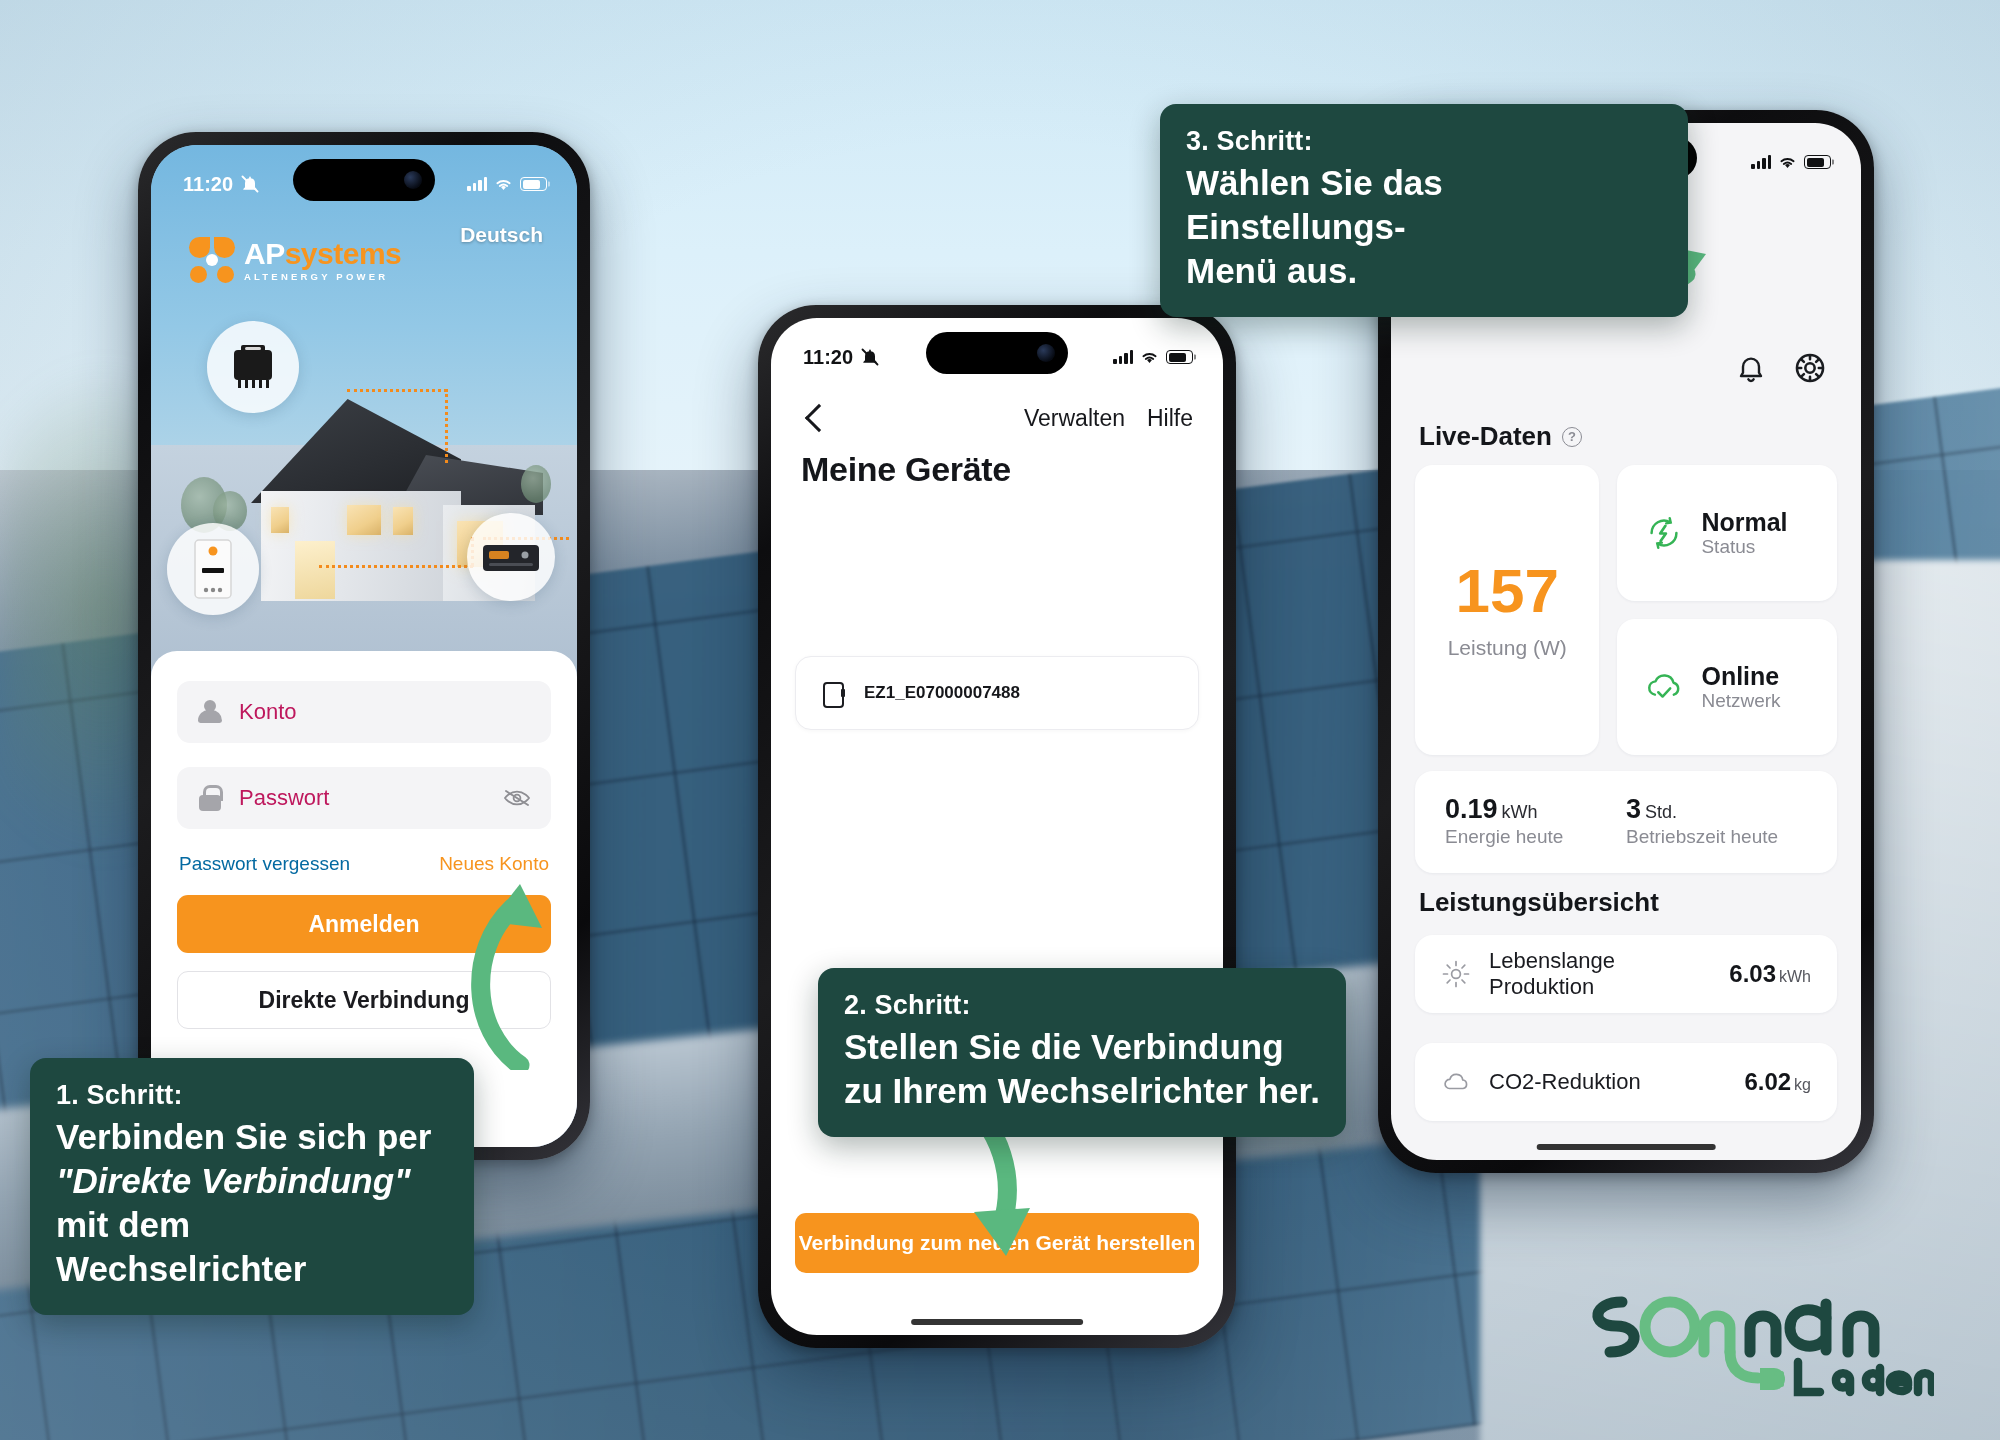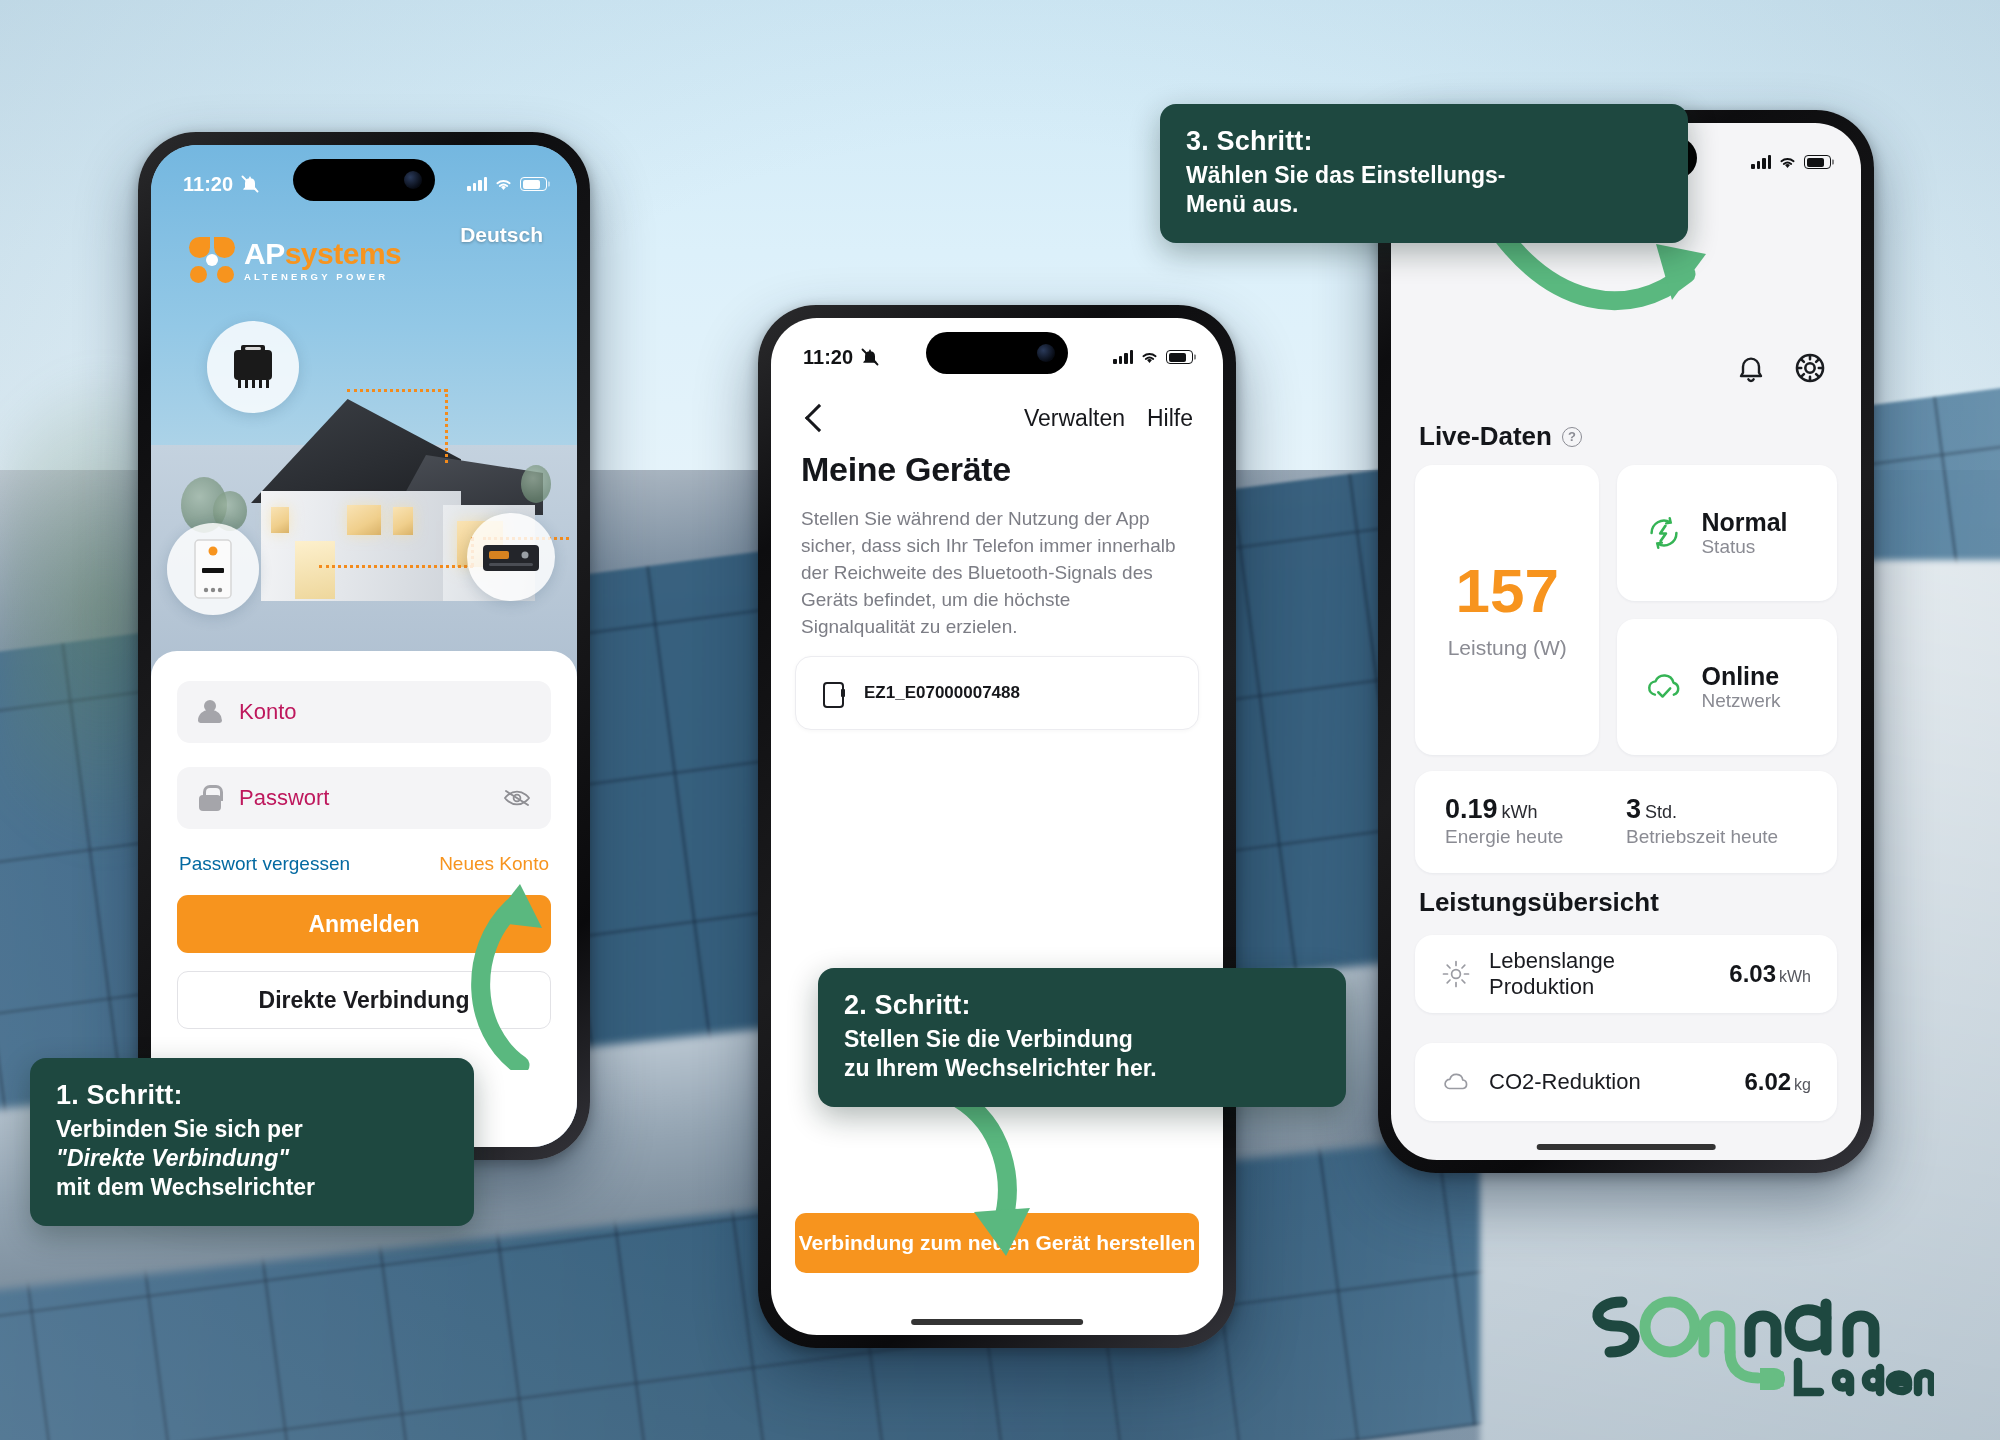--- a/index.html
+++ b/index.html
@@ -301,21 +301,21 @@
   .ico-sun svg, .ico-cloud svg { width:100%; height:100%; }
 
   
   .callout {
     position: absolute; background: #1e4840; color: #fff; border-radius: 16px;
     padding: 22px 26px 24px 26px;
     box-shadow: 0 10px 30px rgba(10,30,25,.32);
     z-index: 40;
   }
   .callout .hd { font-size: 27px; font-weight: 800; letter-spacing: .2px; margin-bottom: 4px; }
-  .callout .bd { font-size: 23px; font-weight: 600; line-height: 1.26; }
+  .callout .bd { font-size: 35px; font-weight: 600; line-height: 1.26; }
   .callout .bd em { font-style: italic; }
   #callout1 { left: 30px; top: 1058px; width: 444px; }
   #callout2 { left: 818px; top: 968px; width: 528px; }
   #callout3 { left: 1160px; top: 104px; width: 528px; }
 
   .arrow { position: absolute; z-index: 35; }
   #arrow1 { left: 450px; top: 880px; width: 150px; height: 190px; }
   #arrow2 { left: 930px; top: 1090px; width: 150px; height: 170px; }
   #arrow3 { left: 1480px; top: 200px; width: 240px; height: 160px; }
   .arrow svg { width: 100%; height: 100%; }
@@ -500,21 +500,20 @@
 
       <div class="p2-nav">
         <span class="chev-back"></span>
         <span class="p2-nav-right">
           <span>Verwalten</span>
           <span>Hilfe</span>
         </span>
       </div>
 
       <div class="p2-title">Meine Geräte</div>
-      <div class="p2-desc">Stellen Sie während der Nutzung der App sicher, dass sich Ihr Telefon immer innerhalb der Reichweite des Bluetooth-Signals des Geräts befindet, um die höchste Signalqualität zu erzielen.</div>
 
       <div class="p2-device">
         <span class="ico-device"></span>
         <span class="name">EZ1_E07000007488</span>
       </div>
 
       <div class="p2-cta">Verbindung zum neuen Gerät herstellen</div>
       <div class="home-ind"></div>
     </div>
   </div>

